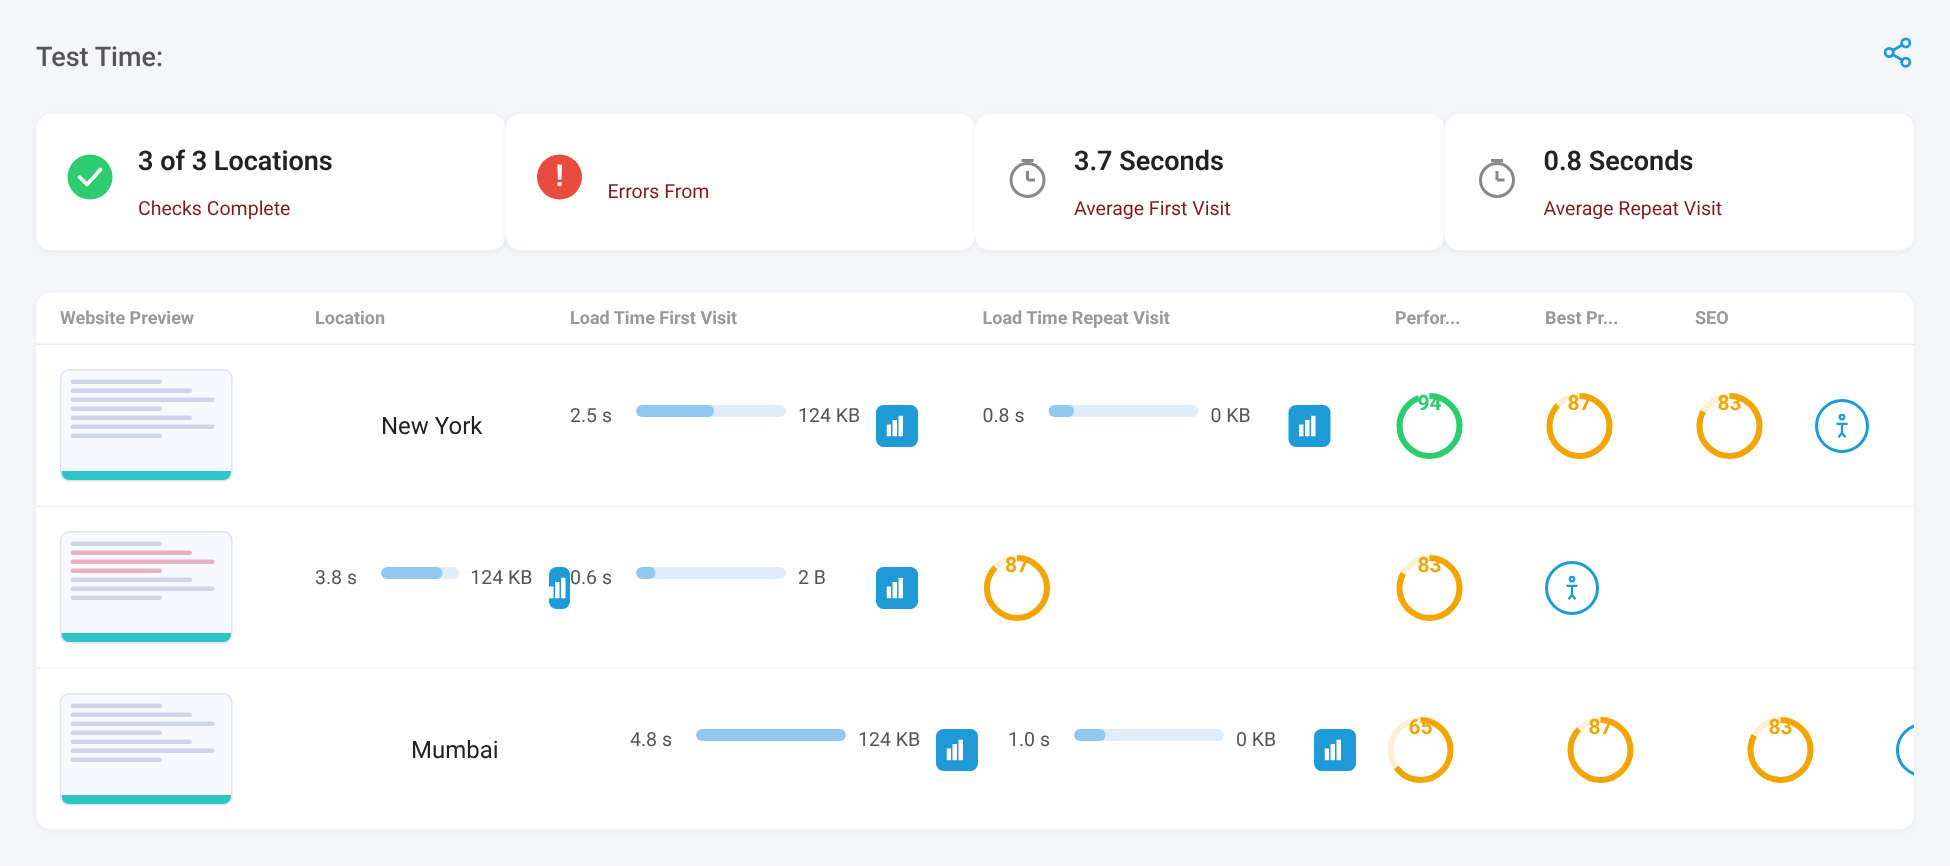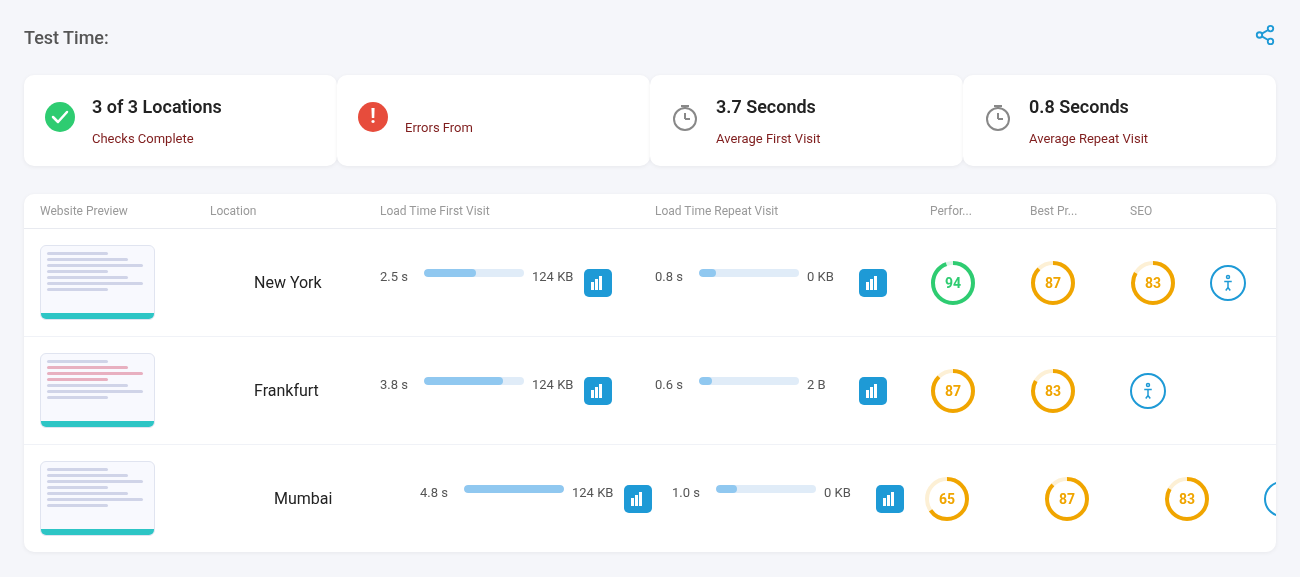--- a/index.html
+++ b/index.html
@@ -81,21 +81,21 @@
     }
     .table-header-row {
       display: grid;
       grid-template-columns: 170px 170px 1fr 1fr 100px 100px 80px 50px;
       padding: 10px 16px;
       border-bottom: 1px solid #e8eaf0;
     }
     .col-header {
       font-size: 12px;
       color: #999;
-      font-weight: 400;
+      font-weight: 700;
       display: flex;
       align-items: center;
     }
 
     .table-row {
       display: grid;
       grid-template-columns: 170px 170px 1fr 1fr 100px 100px 80px 50px;
       padding: 16px 16px;
       border-bottom: 1px solid #f0f2f7;
       align-items: center;
@@ -174,21 +174,20 @@
       cursor: pointer;
       color: white;
       font-size: 14px;
     }
 
     .score-circle {
       width: 46px;
       height: 46px;
       border-radius: 50%;
       display: flex;
-      align-items: center;
       justify-content: center;
       font-size: 14px;
       font-weight: 700;
       position: relative;
     }
     .score-circle svg {
       position: absolute;
       top: 0; left: 0;
       width: 46px; height: 46px;
       transform: rotate(-90deg);
@@ -402,21 +401,20 @@
           <div class="thumb-line med pink"></div>
           <div class="thumb-line long pink"></div>
           <div class="thumb-line short pink"></div>
           <div class="thumb-line med"></div>
           <div class="thumb-line long"></div>
           <div class="thumb-line short"></div>
         </div>
         <div class="thumb-bar-bottom"></div>
       </div>
     </div>
-    <div class="location-name">Frankfurt</div>
     <div class="load-section">
       <span class="load-time">3.8 s</span>
       <div class="progress-bar-bg">
         <div class="progress-bar-fill" style="width:79%"></div>
       </div>
       <span class="load-size">124 KB</span>
       <button class="chart-btn">
         <svg width="14" height="14" viewBox="0 0 14 14" fill="white">
             <rect x="0" y="6" width="3" height="8"></rect>
             <rect x="4" y="3" width="3" height="11"></rect>

